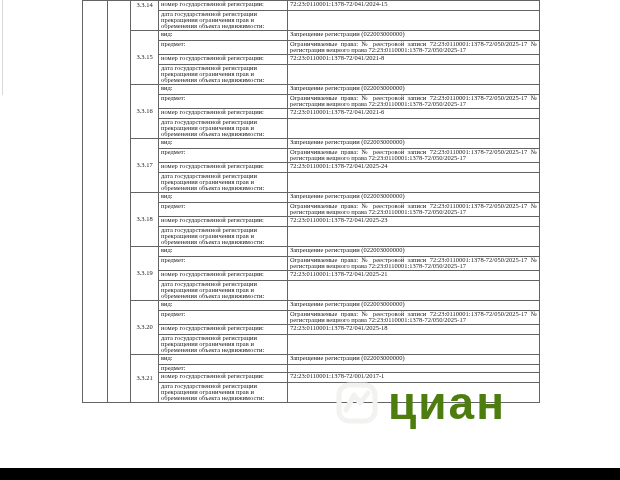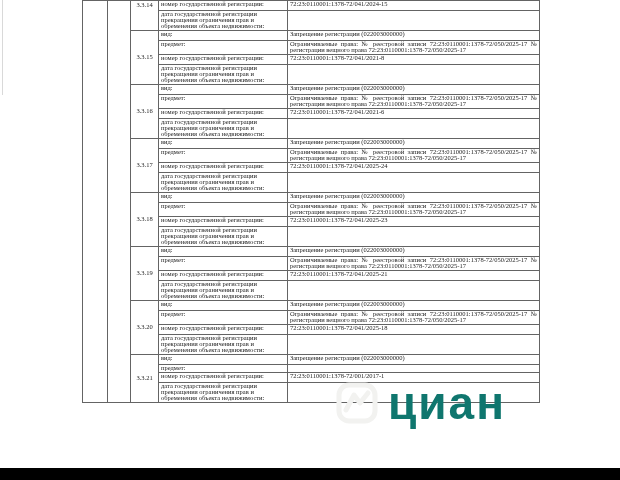--- a/index.html
+++ b/index.html
@@ -51,21 +51,21 @@
   }
   .reg-table tr.row-single td { height: 8px; }
   .reg-table tr.row-predmet td { min-height: 13px; }
   .watermark {
     position: absolute;
     left: 336px;
     top: 382px;
     display: flex;
     align-items: center;
     gap: 10px;
-    color: #0f766e;
+    color: #4d7c0f;
   }
   .watermark-text {
     font-family: "Liberation Sans", sans-serif;
     font-weight: bold;
     font-size: 46px;
     line-height: 42px;
     letter-spacing: 2px;
   }
   .bottom-bar {
     position: absolute;

